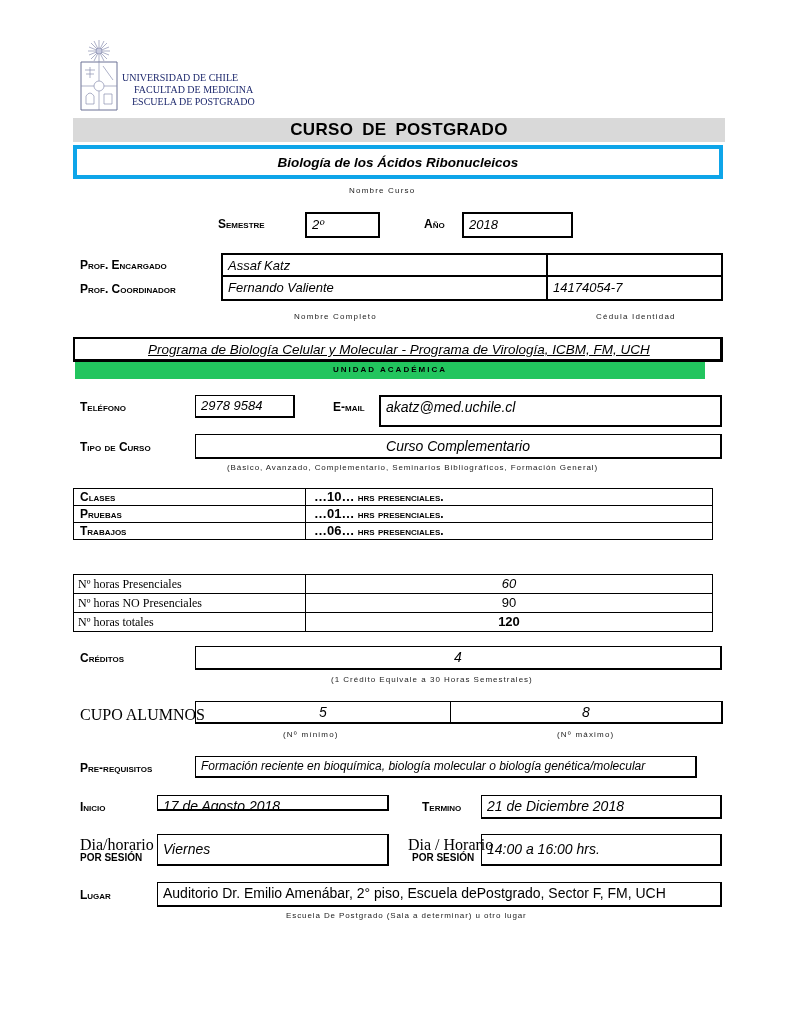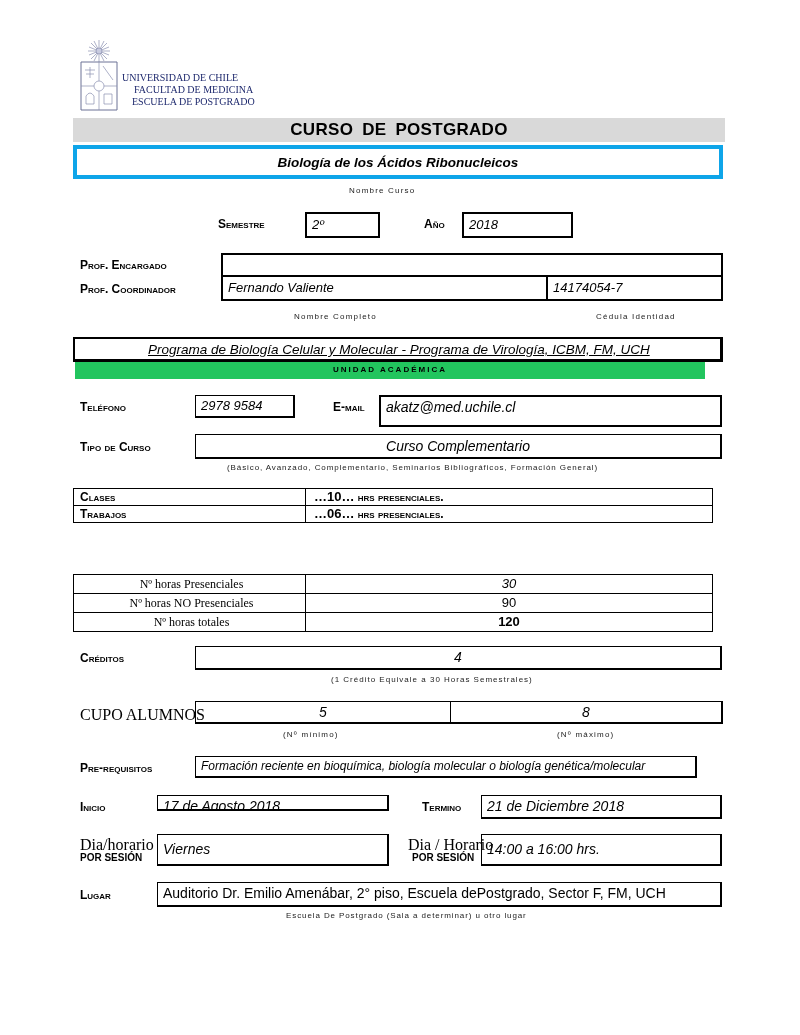--- a/index.html
+++ b/index.html
@@ -37,21 +37,21 @@
     .unidad-band { left: 75px; top: 362px; width: 630px; height: 17px; background: #22c55e; text-align: center; font-size: 8px; font-weight: bold; letter-spacing: 2px; line-height: 16px; }
 
     
     .hours-table { left: 73px; top: 488px; width: 640px; border-collapse: collapse; }
     .hours-table td { border: 1px solid #000; height: 17px; font-size: 12px; font-weight: bold; font-variant: small-caps; padding-left: 6px; line-height: 15px; }
     .hours-table td.c1 { width: 232px; }
     .hours-table td.c2 { padding-left: 8px; }
     .hours-table td .num { font-size: 13px; font-variant: normal; }
 
     .sum-table { left: 73px; top: 574px; width: 640px; border-collapse: collapse; }
-    .sum-table td { border: 1px solid #000; height: 19px; font-size: 12px; line-height: 16px; text-align: center; }
+    .sum-table td { border: 1px solid #000; height: 19px; font-size: 12px; line-height: 16px; }
     .sum-table td.c1 { width: 232px; font-family: "Liberation Serif", serif; padding-left: 4px; }
     .sum-table td.c2 { text-align: center; font-size: 13px; }
     .sum-table tr.r1 td.c2 { font-style: italic; }
     .sum-table tr.r3 td.c2 { font-weight: bold; }
 
     .cupo-box { left: 195px; top: 701px; width: 528px; height: 23px; border: 2px solid #000; border-top-width: 1px; border-left-width: 1px; }
     .cupo-cell { position: absolute; top: 0; height: 100%; text-align: center; font-size: 14px; font-style: italic; line-height: 20px; }
     .cupo-min { left: 0; width: 255px; border-right: 1px solid #000; }
     .cupo-max { left: 255px; right: 0; }
 
@@ -96,20 +96,21 @@
 
 <div class="abs sc-label" style="left:218px; top:217px;">Semestre</div>
 <div class="abs field" style="left:305px; top:212px; width:75px; height:26px; line-height:22px;">2º</div>
 <div class="abs sc-label" style="left:424px; top:217px;">Año</div>
 <div class="abs field" style="left:462px; top:212px; width:111px; height:26px; line-height:22px;">2018</div>
 
 <div class="abs sc-label" style="left:80px; top:258px;">Prof. Encargado</div>
 <div class="abs sc-label" style="left:80px; top:282px;">Prof. Coordinador</div>
 <div class="abs prof-table">
   <div class="prof-row r1">
+    <div class="prof-name">Assaf Katz</div>
   </div>
   <div class="prof-row r2">
     <div class="prof-name">Fernando Valiente</div>
     <div class="prof-id">14174054-7</div>
   </div>
 </div>
 <div class="abs caption" style="left:294px; top:312px;">Nombre Completo</div>
 <div class="abs caption" style="left:596px; top:312px;">Cédula Identidad</div>
 
 <div class="abs unidad-box">Programa de Biología Celular y Molecular - Programa de Virología, ICBM, FM, UCH</div>
@@ -124,31 +125,35 @@
 <div class="abs field thin center" style="left:195px; top:434px; width:527px; height:25px; line-height:22px; font-size:14px;">Curso Complementario</div>
 <div class="abs caption" style="left:227px; top:463px; letter-spacing:0.9px;">(Básico, Avanzado, Complementario, Seminarios Bibliográficos, Formación General)</div>
 
 <table class="abs hours-table">
   <tbody>
       <tr>
     <td class="c1">Clases</td>
     <td class="c2"><span class="num">…10…</span><span> hrs presenciales.</span></td>
   </tr>
   <tr>
+    <td class="c1">Pruebas</td>
+    <td class="c2"><span class="num">…01…</span><span> hrs presenciales.</span></td>
+  </tr>
+  <tr>
     <td class="c1">Trabajos</td>
     <td class="c2"><span class="num">…06…</span><span> hrs presenciales.</span></td>
   </tr>
 </tbody>
   </table>
 
 <table class="abs sum-table">
   <tbody>
       <tr class="r1">
     <td class="c1">Nº horas Presenciales</td>
-    <td class="c2">30</td>
+    <td class="c2">60</td>
   </tr>
   <tr class="r2">
     <td class="c1">Nº horas NO Presenciales</td>
     <td class="c2">90</td>
   </tr>
   <tr class="r3">
     <td class="c1">Nº horas totales</td>
     <td class="c2">120</td>
   </tr>
 </tbody>

